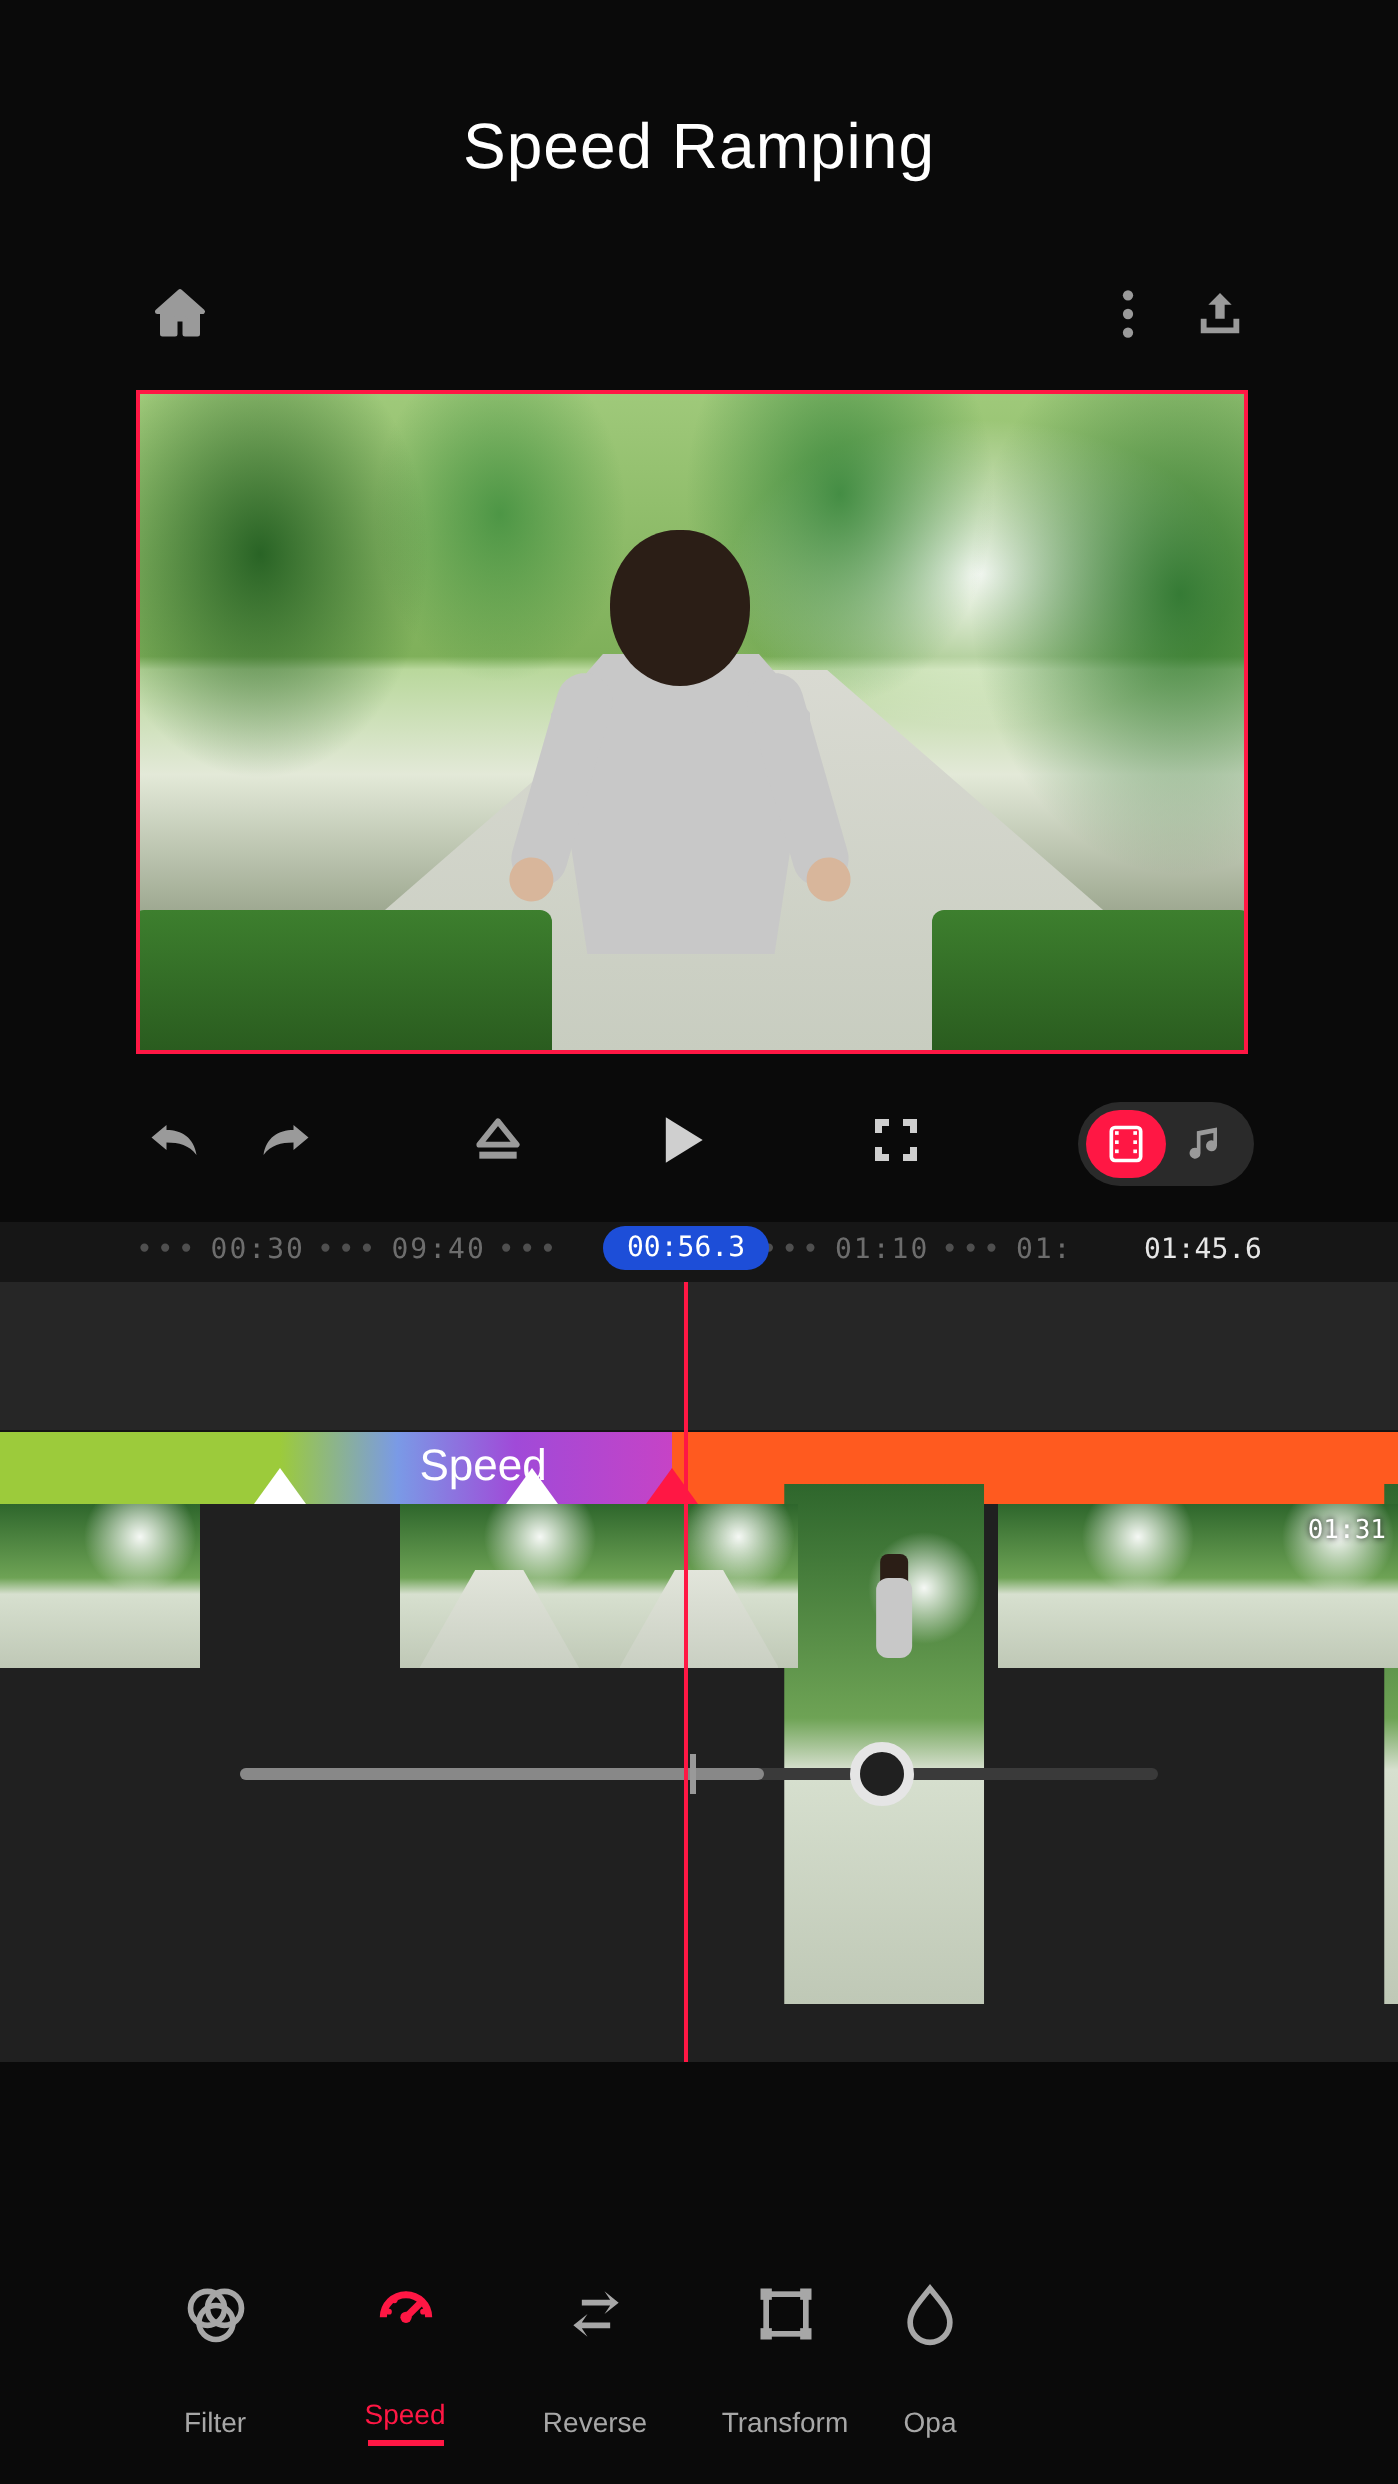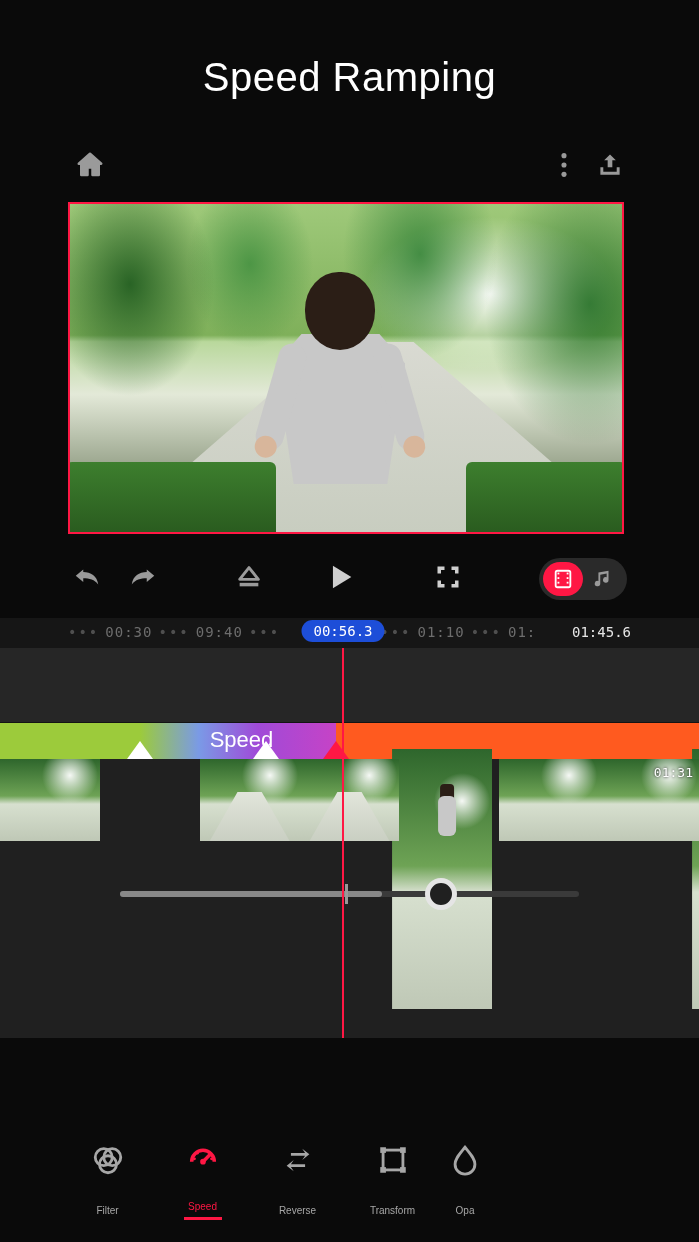--- a/index.html
+++ b/index.html
@@ -6,21 +6,21 @@
 body {
   width: 699px;
   height: 1242px;
   background: #0a0a0a;
   font-family: -apple-system, BlinkMacSystemFont, "Helvetica Neue", Arial, sans-serif;
   color: #fff;
   overflow: hidden;
   position: relative;
 }
 .title {
-  font-size: 40px;
+  font-size: 32px;
   font-weight: 400;
   text-align: center;
   padding: 55px 0 50px;
   letter-spacing: 0.5px;
 }
 .topbar {
   display: flex;
   align-items: center;
   padding: 0 75px 18px;
   justify-content: space-between;
@@ -201,21 +201,21 @@
   border:5px solid #e5e5e5; border-radius:50%; background:#202020;
 }
 .bottom-tools {
   position:absolute; left:0; right:0; bottom:0; height:126px; background:#0a0a0a;
   display:flex; align-items:center; padding: 0 0 0 60px; gap: 0; overflow:hidden;
 }
 .tool {
   width: 95px; text-align:center; color:#a7a7a7;
 }
 .tool.active { color:#ff1744; }
-.tool .tlabel { font-size:10px; margin-top:24px; display:block; }
+.tool .tlabel { font-size:14px; margin-top:24px; display:block; }
 .tool svg { fill: currentColor; }
 .tool.active .underline {
   display:block; width:38px; height:3px; background:#ff1744; margin:5px auto 0;
 }
 .tool .underline { display:none; }
 .tool.partial { width:50px; }
 </style>
 </head>
 <body>
 

